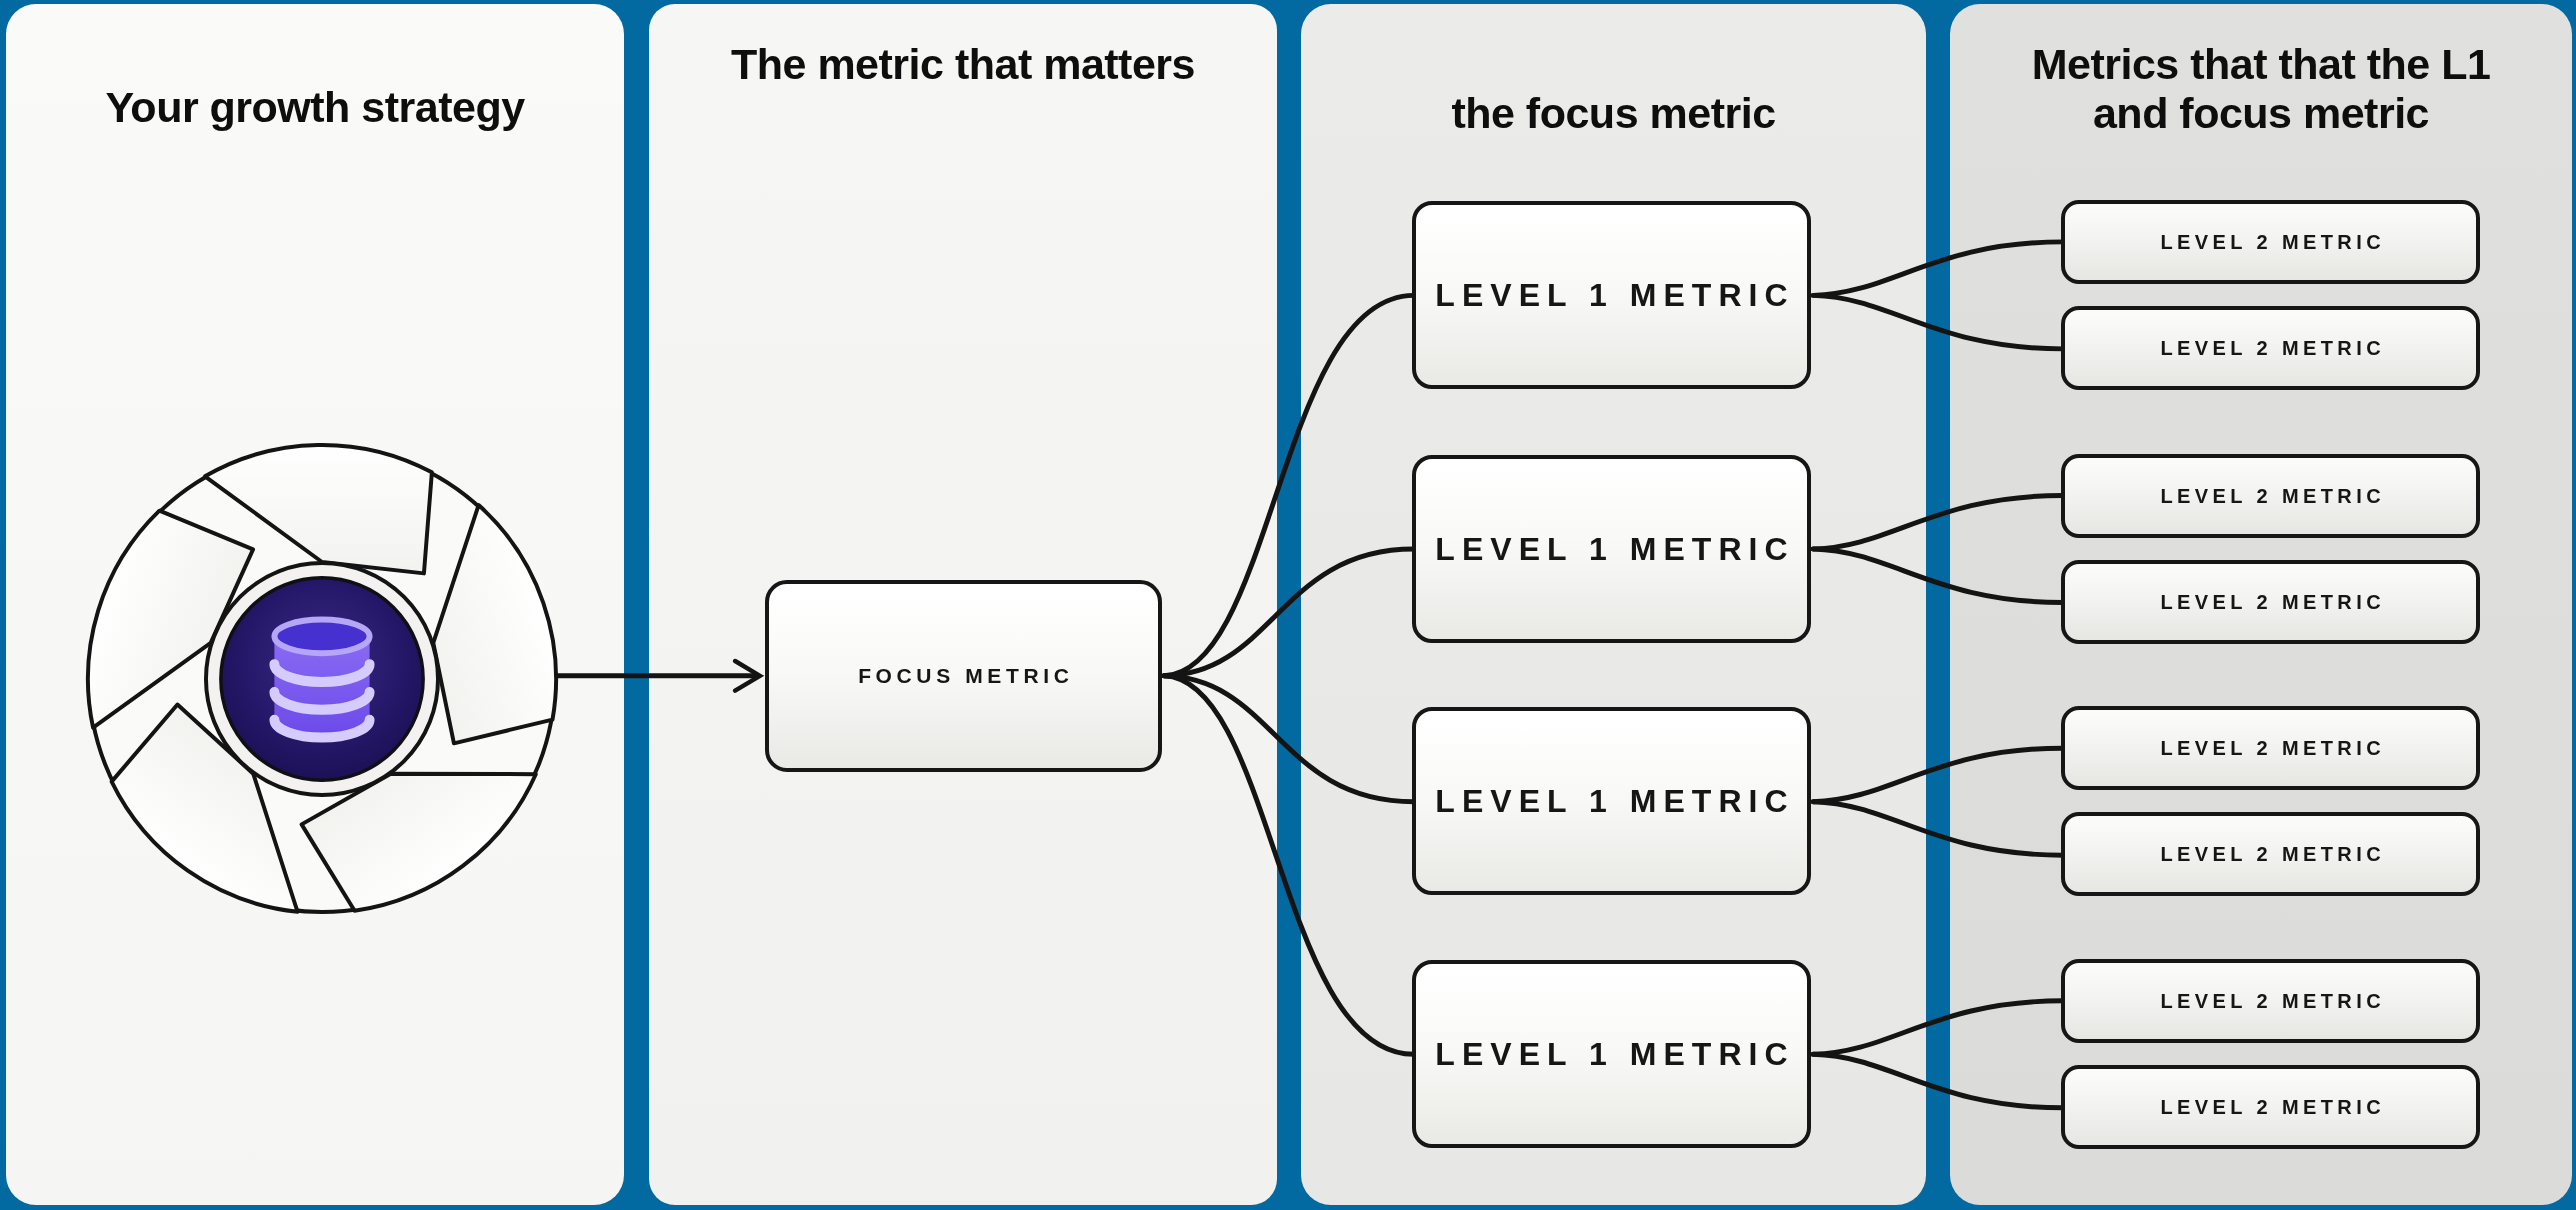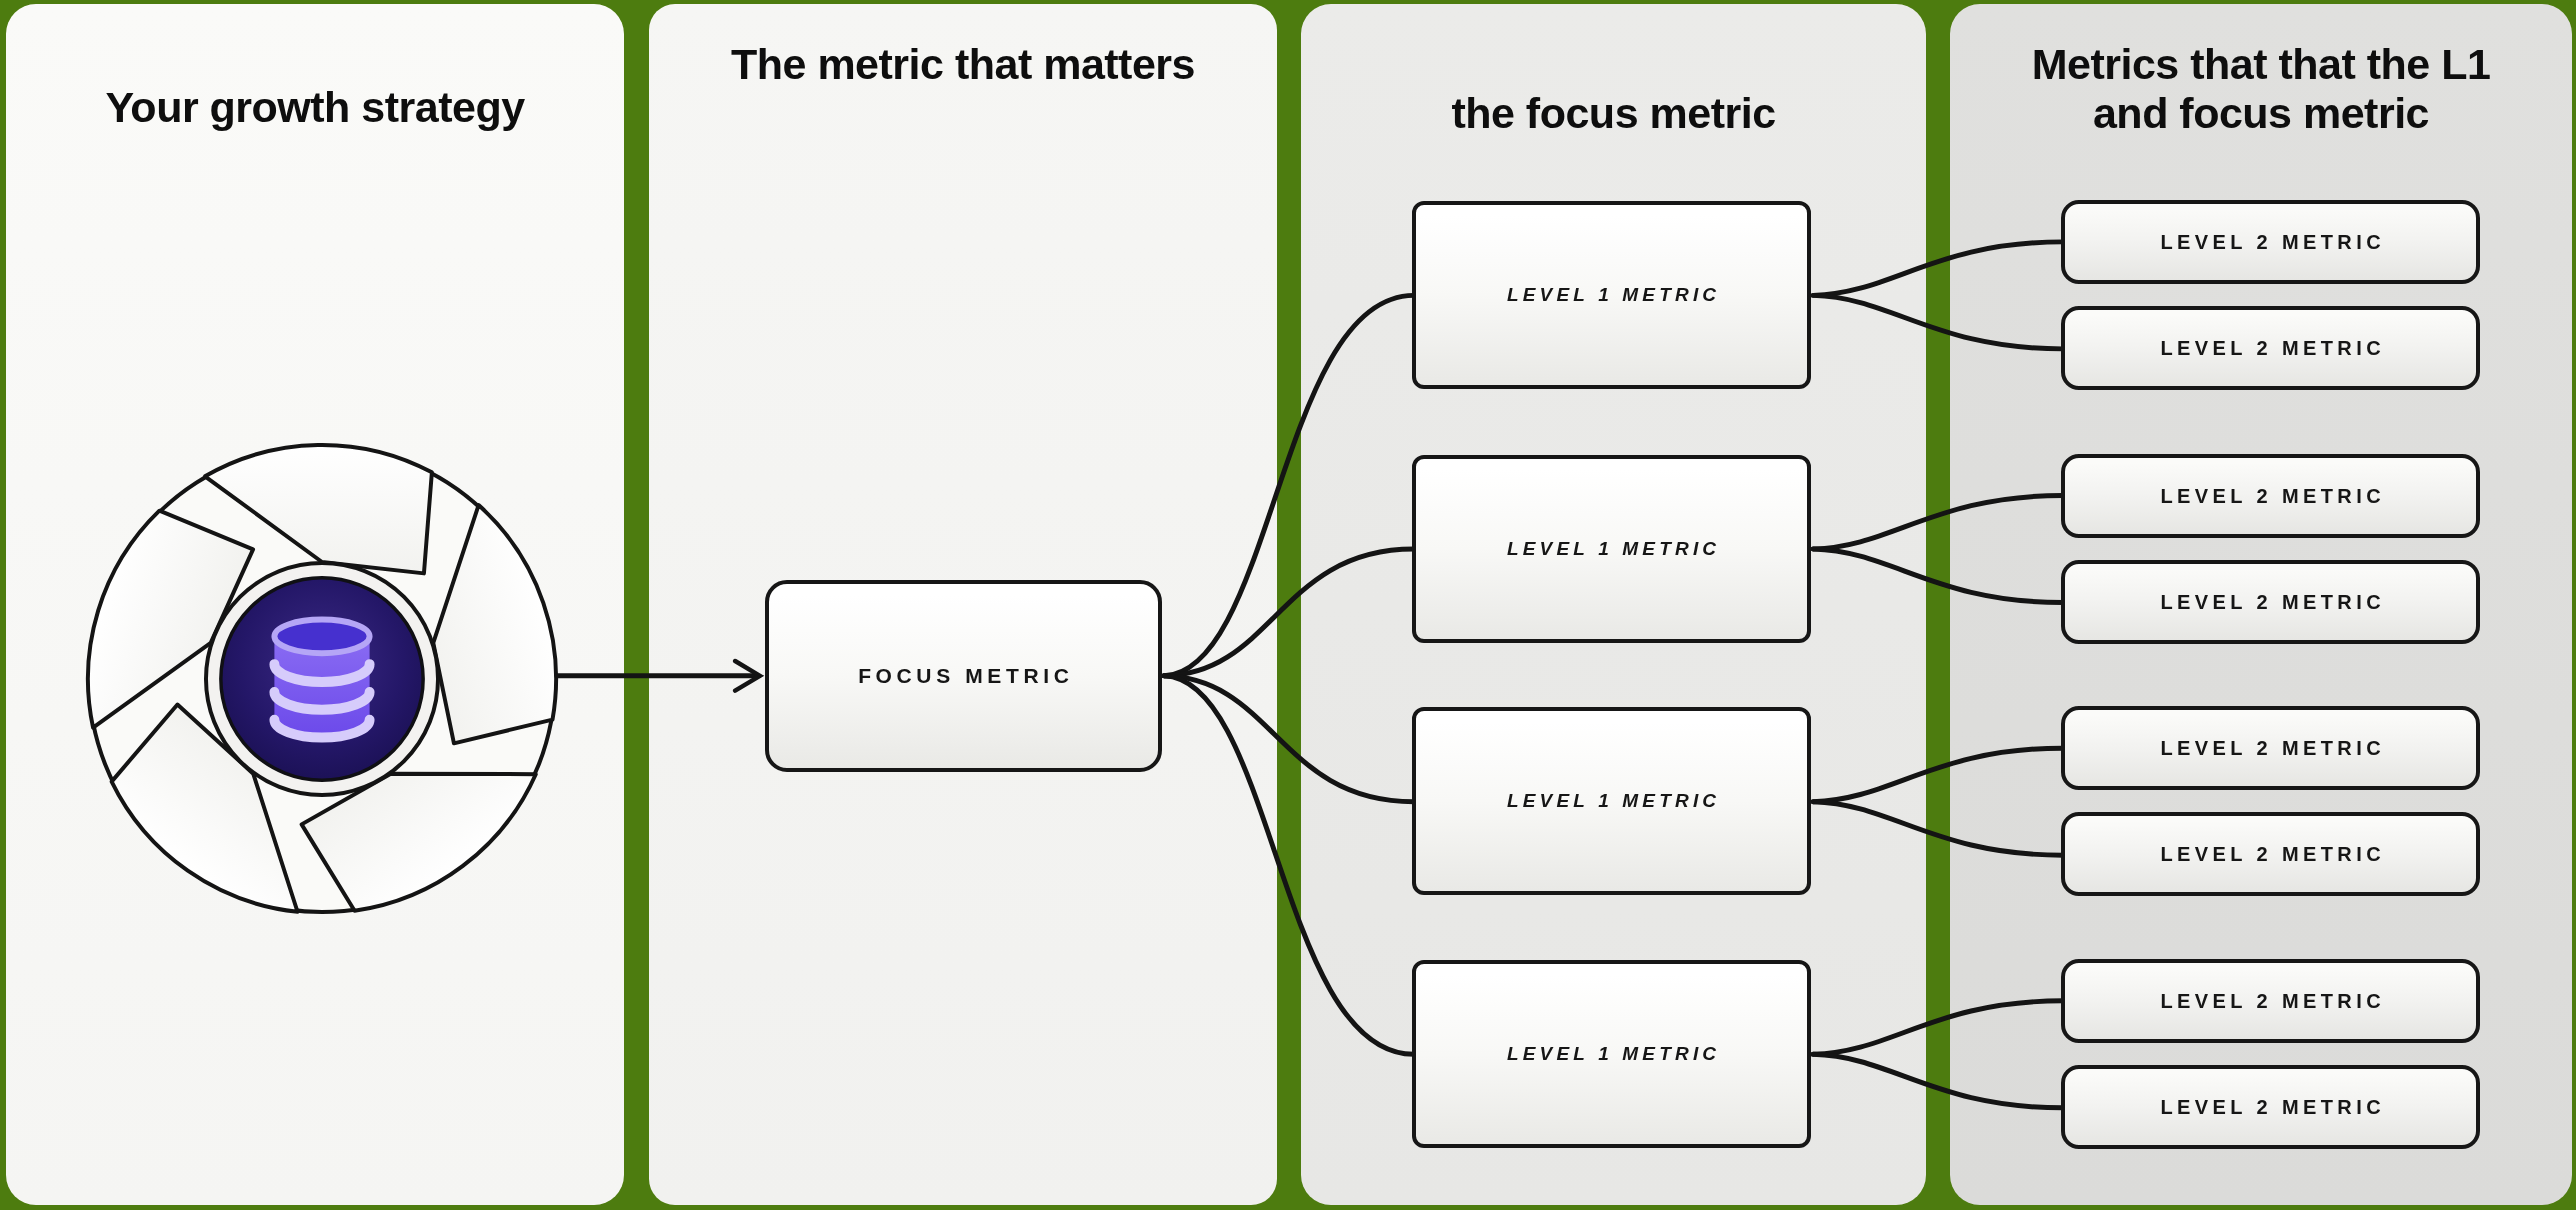--- a/index.html
+++ b/index.html
@@ -1,21 +1,21 @@
 <!DOCTYPE html>
 <html><head>
 <meta charset="utf-8">
 <style>
   * { margin:0; padding:0; box-sizing:border-box; }
   html,body { width:2576px; height:1211px; }
   body { font-family:"Liberation Sans", sans-serif; }
 
   .canvas {
     position:relative; width:2576px; height:1211px;
-    background:#4d7c0f; overflow:hidden;
+    background:#0369a1; overflow:hidden;
   }
 
   .panel {
     position:absolute; top:4px; height:1201px;
     border-radius:30px;
   }
   .panel-1 { left:6px;    width:618px; background:linear-gradient(180deg,#fafaf8, #f5f5f3); }
   .panel-2 { left:649px;  width:628px; background:linear-gradient(180deg,#f6f6f4, #f1f1ef);border-radius:26px; }
   .panel-3 { left:1301px; width:625px; background:linear-gradient(180deg,#ebebe9, #e7e7e5); }
   .panel-4 { left:1950px; width:622px; background:linear-gradient(180deg,#e0e0de, #dbdbd9); }
@@ -36,22 +36,22 @@
     display:flex; align-items:center; justify-content:center;
     color:#161616; font-weight:700;
   }
   .focus-box {
     left:765px; top:580px; width:397px; height:192px;
     border-radius:22px; font-size:21px;
     letter-spacing:.22em; text-indent:.22em;
   }
   .l1-box {
     left:1412px; width:399px; height:188px;
-    border-radius:12px; font-size:19px;
-    letter-spacing:.22em; text-indent:.22em;font-style:italic;
+    border-radius:20px; font-size:32px;
+    letter-spacing:.22em; text-indent:.22em;
   }
   .l2-box {
     left:2061px; width:419px; height:84px;
     border-radius:18px; font-size:20px;
     letter-spacing:.22em; text-indent:.22em;
     background:linear-gradient(180deg,#fbfbf9 6%, #f2f2f0 50%, #e6e6e3 100%);
   }
 
   .overlay-svg {
     position:absolute; left:0; top:0; z-index:2; pointer-events:none;

